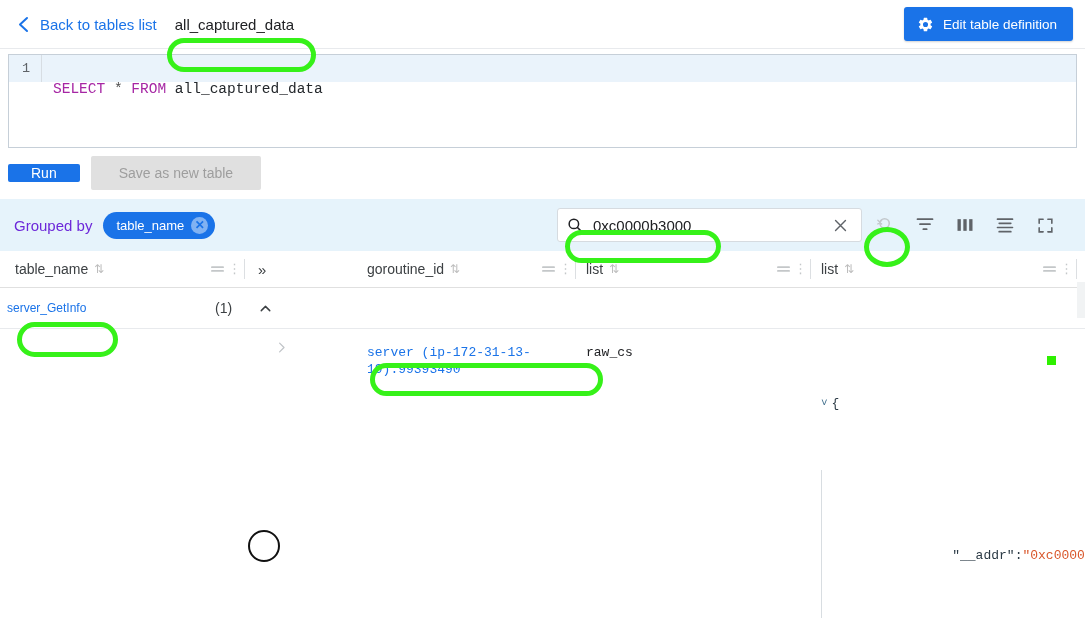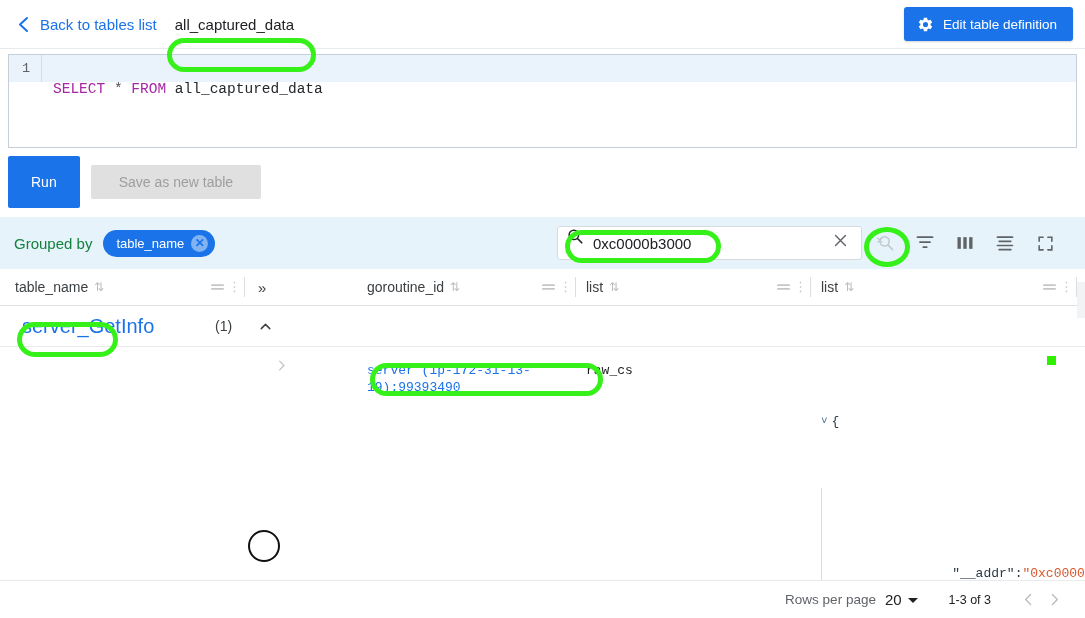--- a/index.html
+++ b/index.html
@@ -64,47 +64,47 @@
     margin-top:40px;
   }
   .kw{color:#a626a4;}
   .op{color:#4b4b4b;}
   .ident{color:#23272b;}
   .ed-rest{height:63px;background:#fff;}
 
   
   .runrow{display:flex;align-items:center;gap:0;padding:8px 8px 9px 8px;background:#fff;}
   .btn-run{
-    height:52px;background:#1a73e8;color:#fff;border:none;border-radius:2px;
+    height:18px;background:#1a73e8;color:#fff;border:none;border-radius:2px;
     padding:0 23px;font-size:14px;cursor:pointer;font-family:"Liberation Sans", sans-serif;
   }
   .btn-save{
     height:34px;background:#e0e0e0;color:#9e9e9e;border:none;border-radius:2px;
     padding:0 28px;font-size:14px;margin-left:11px;cursor:default;
     font-family:"Liberation Sans", sans-serif;
   }
 
   
   .gridtools{
     position:relative;height:52px;background:#e6f3fb;display:flex;align-items:center;
     padding:0 14px;
   }
-  .grouped-label{font-size:15px;color:#15803d;margin-right:11px;}
+  .grouped-label{font-size:15px;color:#6d28d9;margin-right:11px;}
   .chip{
     display:inline-flex;align-items:center;gap:7px;background:#1a73e8;color:#fff;
     border-radius:14px;height:27px;padding:0 7px 0 13px;font-size:13px;cursor:pointer;
   }
   .chip-x{
     width:17px;height:17px;border-radius:50%;background:rgba(255,255,255,.45);
     display:flex;align-items:center;justify-content:center;color:#1a73e8;font-size:12px;
     font-weight:bold;line-height:1;
   }
   .searchwrap{
     position:absolute;left:557px;top:9px;width:305px;height:34px;background:#fff;
-    border:1px solid #d6dbe0;border-radius:3px;display:flex;
+    border:1px solid #d6dbe0;border-radius:3px;display:flex;align-items:center;
     padding:0 8px;box-sizing:border-box;
   }
   .search-input{
     border:none;outline:none;font-size:15px;color:#202124;flex:1;margin-left:7px;
     font-family:"Liberation Sans", sans-serif;background:transparent;
   }
   .icon-btn{
     width:26px;height:26px;display:flex;align-items:center;justify-content:center;
     cursor:pointer;color:#5f6368;
   }
@@ -127,21 +127,21 @@
     font-size:14px;color:#3c4043;background:#fff;
   }
   .hcell{display:flex;align-items:center;height:36px;box-sizing:border-box;position:relative;}
   .hlabel{padding-left:15px;}
   .sorticon{margin-left:6px;color:#bdbdbd;font-size:12px;}
   .hmenu{margin-left:auto;display:flex;align-items:center;gap:3px;padding-right:4px;color:#c4c7c9;}
   .vsep{width:1px;height:20px;background:#dcdfe2;}
 
   .row{display:flex;border-bottom:1px solid #e8eaed;box-sizing:border-box;}
   .grouprow{height:41px;align-items:center;background:#fff;}
-  .g-name{padding-left:22px;font-size:20px;color:#1a73e8;cursor:pointer;position:relative;}
+  .g-name{padding-left:7px;font-size:12px;color:#1a73e8;cursor:pointer;position:relative;}
   .g-count{font-size:14px;color:#3c4043;position:absolute;left:215px;}
   .g-toggle{position:absolute;left:252px;width:26px;height:26px;display:flex;align-items:center;
     justify-content:center;color:#3c4043;cursor:pointer;}
 
   .datarow{min-height:170px;background:#fff;position:relative;}
   .dcell{box-sizing:border-box;padding-top:12px;font-size:14px;}
   .mono-link{
     font-family:Liberation Mono, monospace;font-size:13px;color:#1a73e8;cursor:pointer;
   }
   .expr-txt{font-family:"Liberation Mono", monospace;font-size:13px;color:#202124;}
@@ -379,42 +379,20 @@
         </div>
       </div>
     </div>
 
   </div>
 
   <div class="green-dot"></div>
 
   <div class="scrollbar-v"></div>
 
-  <div class="footer">
-    <span class="rpp-label">Rows per page</span>
-    <span class="rpp-val">
-      <span>20</span>
-      <span style="display:flex;">
-        <svg width="12" height="12" viewBox="0 0 12 12">
-            <path d="M1 4l5 5 5-5z" fill="#202124"></path>
-          </svg>
-      </span>
-    </span>
-    <span class="range">1-3 of 3</span>
-    <span class="pg-btn">
-      <svg width="17" height="17" viewBox="0 0 24 24">
-          <path d="M15 5l-7 7 7 7" stroke="#bdbdbd" stroke-width="2" fill="none" stroke-linecap="round" stroke-linejoin="round"></path>
-        </svg>
-    </span>
-    <span class="pg-btn">
-      <svg width="17" height="17" viewBox="0 0 24 24">
-          <path d="M9 5l7 7-7 7" stroke="#bdbdbd" stroke-width="2" fill="none" stroke-linecap="round" stroke-linejoin="round"></path>
-        </svg>
-    </span>
-  </div>
 
   <div class="ring" style="left:167px;top:38px;width:149px;height:34px;"></div>
   <div class="ring" style="left:565px;top:230px;width:156px;height:33px;"></div>
   <div class="ring" style="left:864px;top:227px;width:46px;height:40px;border-radius:50%;"></div>
   <div class="ring" style="left:17px;top:322px;width:101px;height:35px;"></div>
   <div class="ring" style="left:370px;top:363px;width:233px;height:33px;"></div>
   <div class="ring-black" style="left:248px;top:530px;width:32px;height:32px;"></div>
 
 </div>
 

